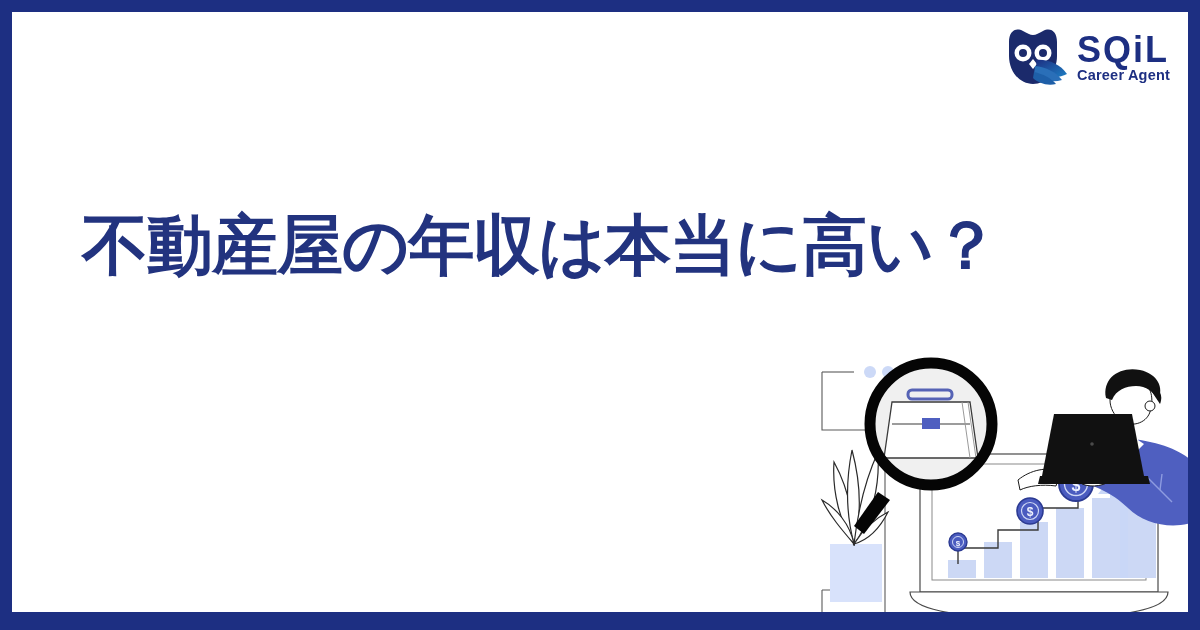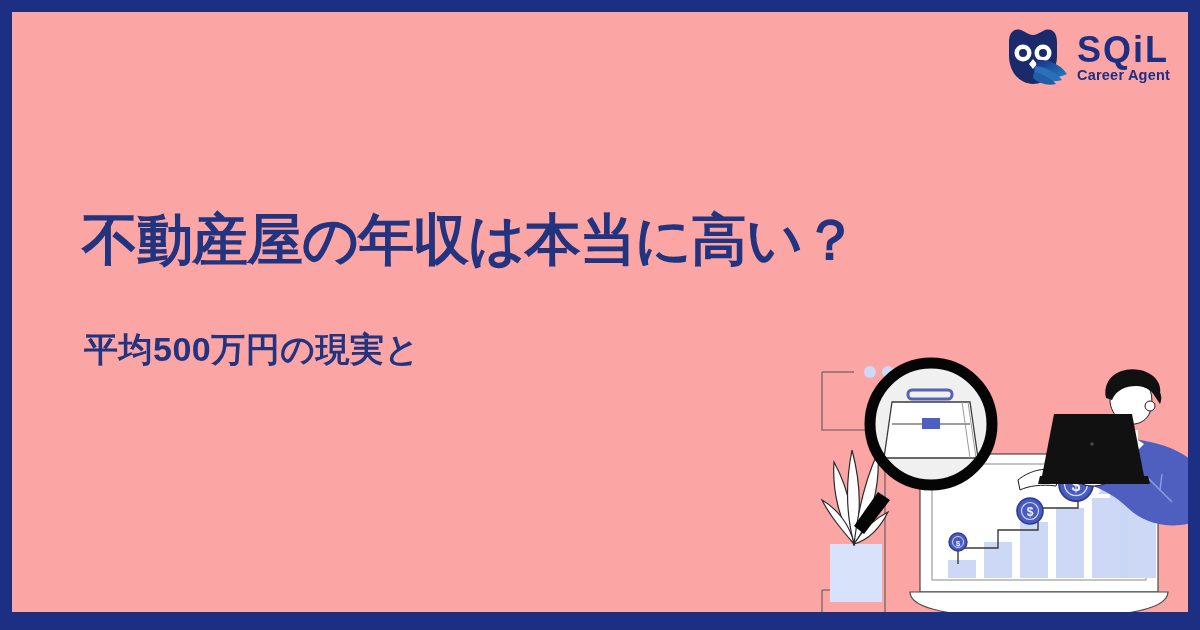--- a/index.html
+++ b/index.html
@@ -11,21 +11,21 @@
   }
   .canvas{
     position:relative;
     width:1200px; height:630px;
     background:#1d2f82;
   }
   
   .panel{
     position:absolute;
     left:12px; top:12px; right:12px; bottom:18px;
-    background:#fca5a5;
+    background:#ffffff;
     overflow:hidden;
   }
 
   
   .logo{
     position:absolute; right:18px; top:14px;
     display:flex; align-items:center; gap:9px;
   }
   .logo-mark{ width:66px; height:62px; display:block; }
   .logo-text{ display:flex; flex-direction:column; align-items:flex-start; line-height:1; }
@@ -34,21 +34,21 @@
     letter-spacing:2px;
   }
   .logo-sub{
     font-size:14.5px; font-weight:bold; color:#1d2f82;
     letter-spacing:.2px; 
   }
 
   
   .headline{
     position:absolute; left:70px; top:196px;
-    font-size:56px; font-weight:bold; color:#22337f;
+    font-size:66px; font-weight:bold; color:#22337f;
     letter-spacing:-1px; white-space:nowrap;
     line-height:1.15;
   }
   .subline{
     position:absolute; left:72px; top:312px;
     font-size:34px; font-weight:bold; color:#22337f;
     line-height:1.48; letter-spacing:.5px;
   }
   .subline div{ white-space:nowrap; }
 
@@ -90,21 +90,20 @@
       </svg>
       <div class="logo-text">
         <div class="logo-word">SQiL</div>
         <div class="logo-sub">Career Agent</div>
       </div>
     </div>
 
     <h1 class="headline">不動産屋の年収は本当に高い？</h1>
 
     <div class="subline">
-      <div>平均500万円の現実と</div>
     </div>
 
     <div class="illus">
       <svg viewBox="0 0 402 268" xmlns="http://www.w3.org/2000/svg">
 
         <g fill="none" stroke="#5a5a5a" stroke-width="1.1">
           <path d="M30 20 L30 78 L108 78"></path>
           <path d="M30 20 L62 20"></path>
         </g>
         <g fill="#ccd9f7">

